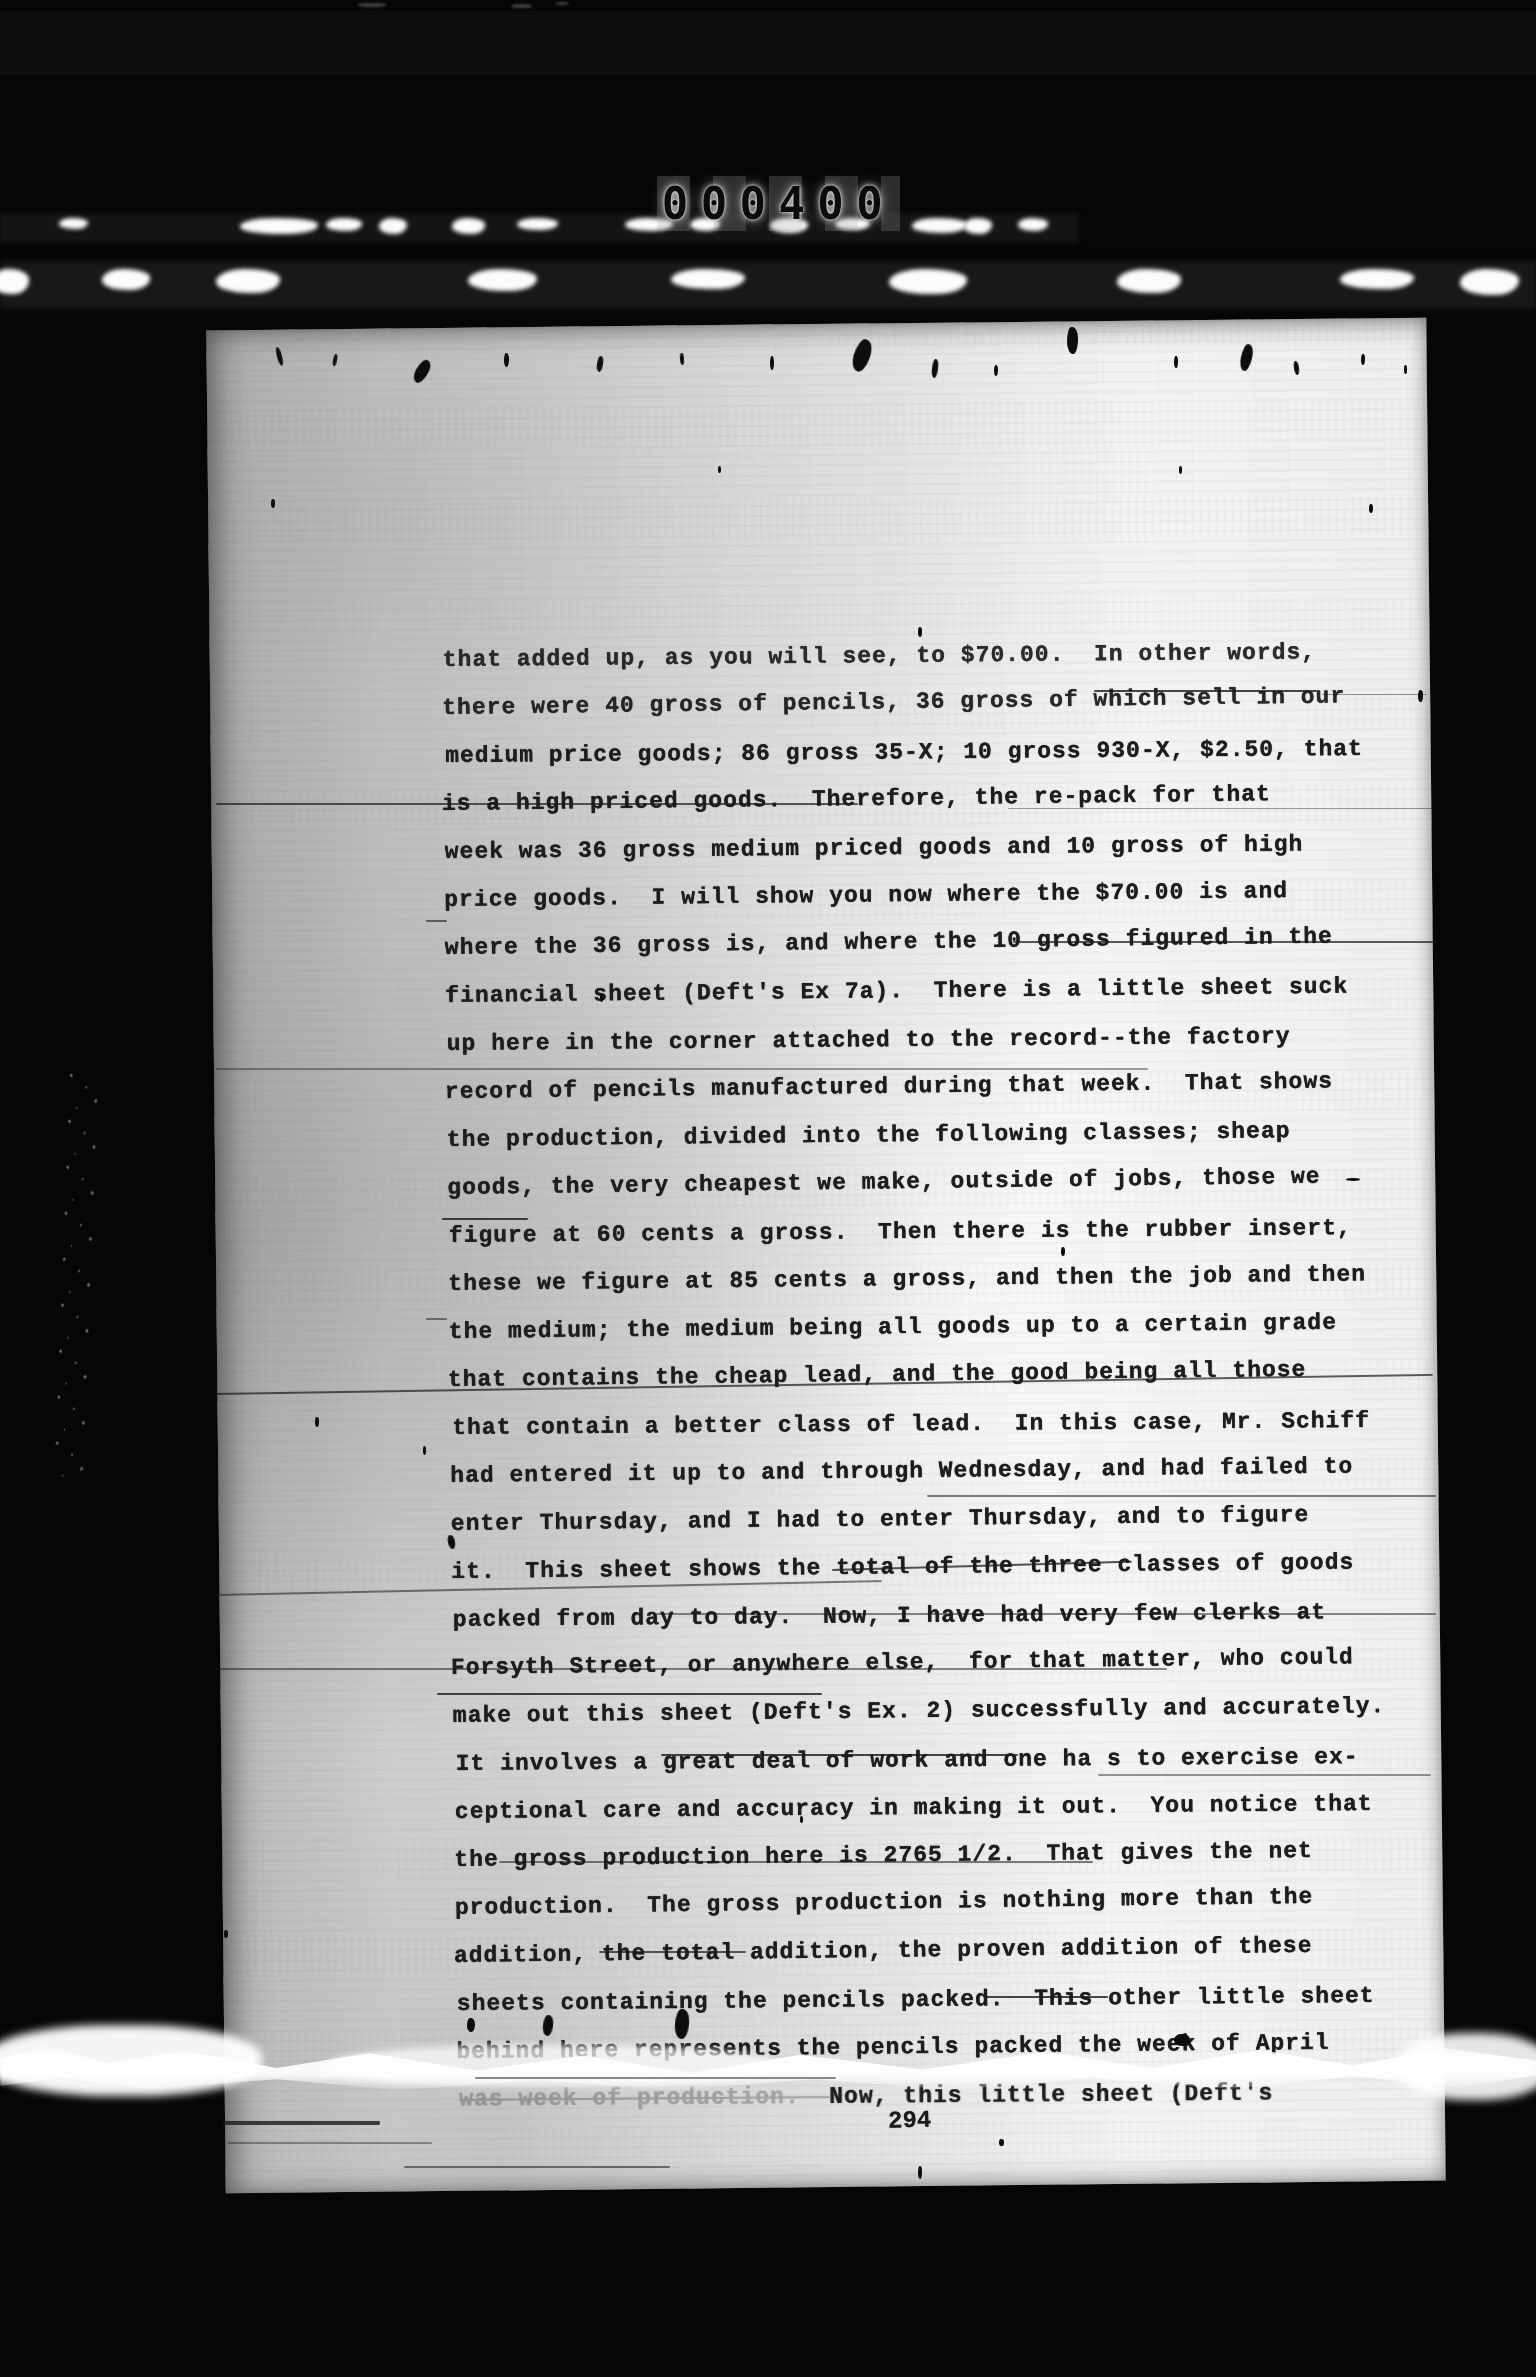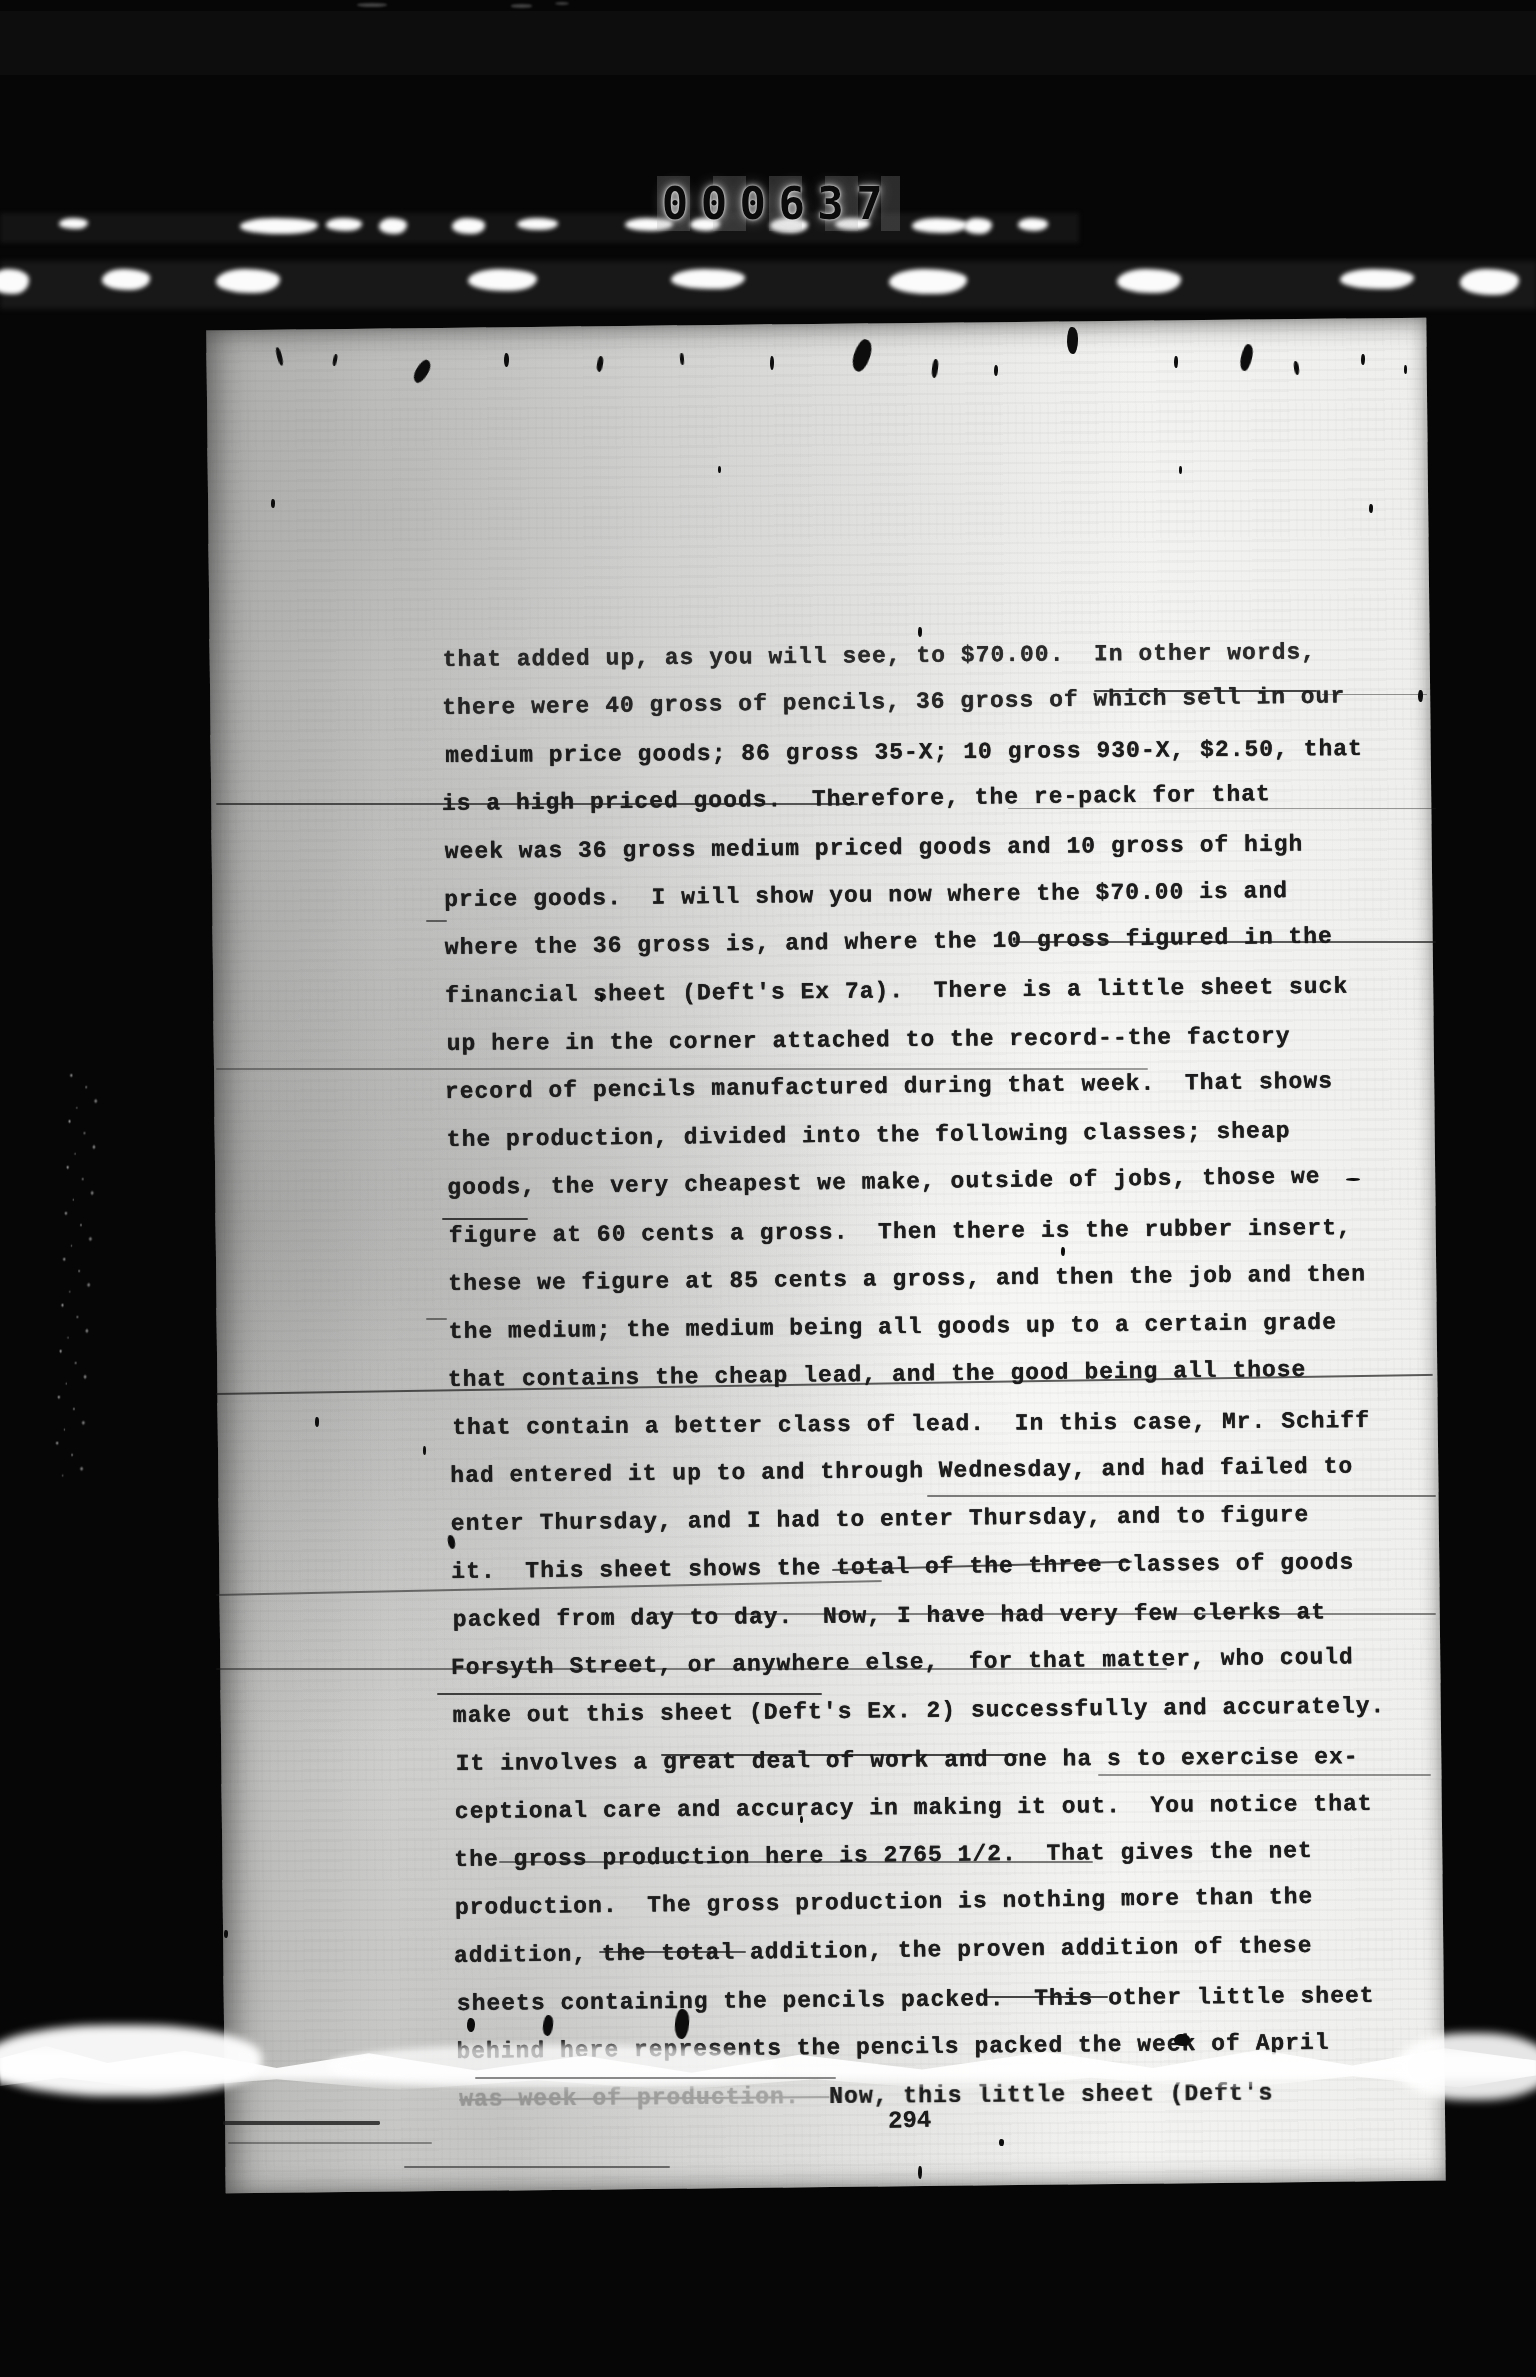--- a/index.html
+++ b/index.html
@@ -131,21 +131,21 @@
 </head>
 <body>
 
 <div class="stage">
 
   <div class="film-top-band"></div>
   <div class="film-top-speck" style="left:357px;top:2.9px;width:30px;height:3.8px;"></div>
   <div class="film-top-speck" style="left:511px;top:4.3px;width:21px;height:3.3px;"></div>
   <div class="film-top-speck" style="left:555px;top:2.4px;width:14.3px;height:2.9px;"></div>
 
-  <div class="frame-counter">000637</div>
+  <div class="frame-counter">000400</div>
 
   <div class="blob-band1"></div>
   <div class="blob-band2"></div>
 
   <div class="scan-page">
     <div class="text-block">
       <div class="tline">that added up, as you will see, to $70.00.  In other words,</div>
       <div class="tline">there were 40 gross of pencils, 36 gross of which sell in our</div>
       <div class="tline">medium price goods; 86 gross 35-X; 10 gross 930-X, $2.50, that</div>
       <div class="tline">is a high priced goods.  Therefore, the re-pack for that</div>

